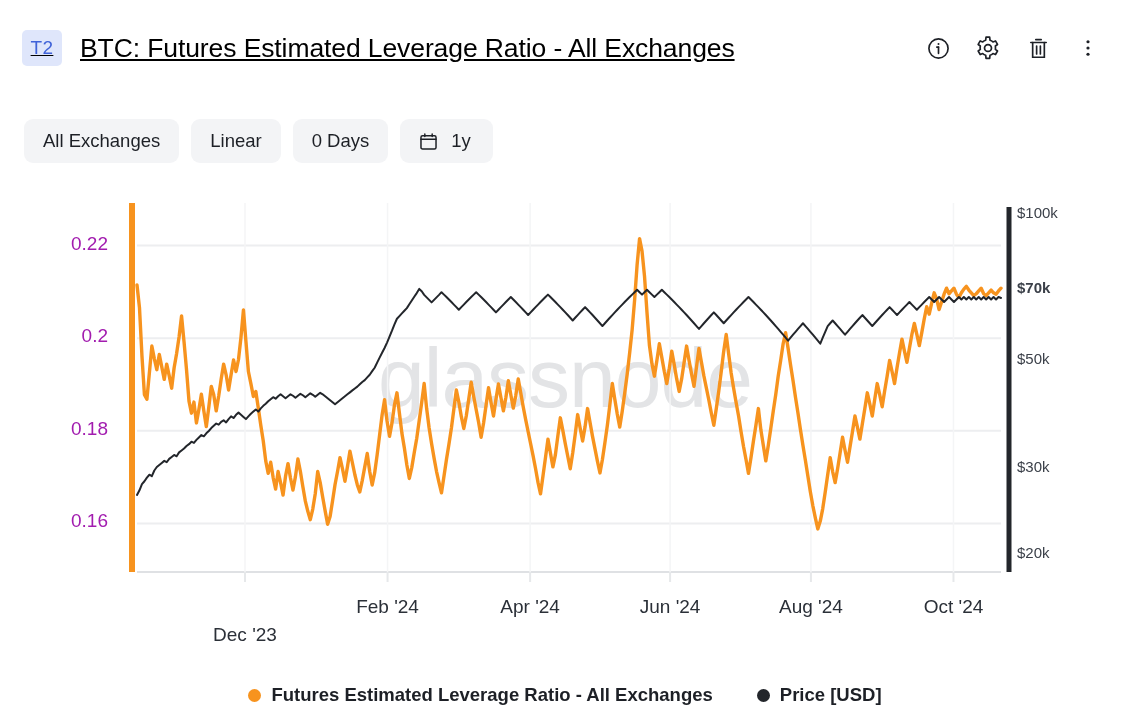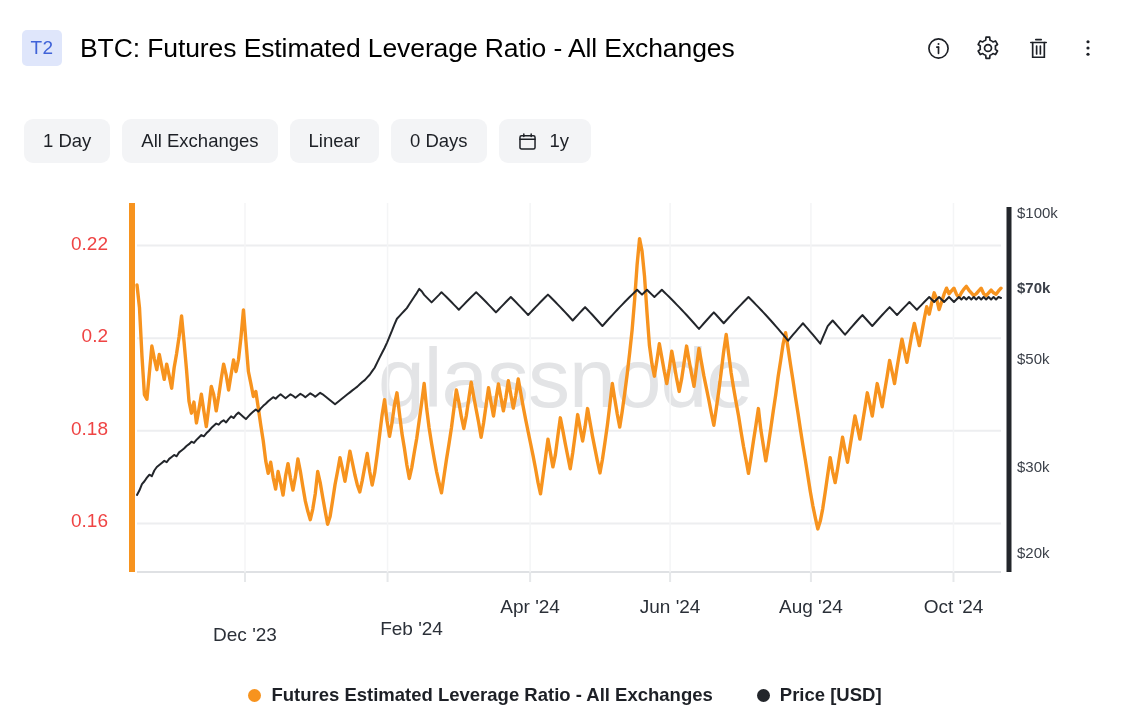--- a/index.html
+++ b/index.html
@@ -18,20 +18,21 @@
   
   .header {
     position: absolute;
     left: 0; top: 0;
     width: 1130px;
     height: 96px;
     display: flex;
     align-items: center;
     box-sizing: border-box;
     padding: 0 20px 0 22px;
+    text-decoration: underline;
   }
   .tier-badge {
     width: 40px;
     height: 36px;
     background: #dfe6fb;
     border-radius: 5px;
     color: #4063d8;
     font-size: 19px;
     display: flex;
     align-items: center;
@@ -108,21 +109,21 @@
     letter-spacing: -1px;
     user-select: none;
     pointer-events: none;
     line-height: 1;
   }
   svg.plot { position: absolute; left: 0; top: 0; display:block; }
 
   .ylabel-left {
     position: absolute;
     font-size: 19px;
-    color: #ef4444;
+    color: #a21caf;
     text-align: right;
     width: 80px;
     left: 28px;
   }
   .ylabel-right {
     position: absolute;
     font-size: 15px;
     color: #3b4049;
     text-align: left;
     left: 1017px;
@@ -201,21 +202,20 @@
       <svg width="22" height="22" viewBox="0 0 24 24" fill="currentColor">
         <circle cx="12" cy="5.2" r="1.75"></circle>
         <circle cx="12" cy="12" r="1.75"></circle>
         <circle cx="12" cy="18.8" r="1.75"></circle>
       </svg>
     </div>
   </div>
 </div>
 
 <div class="toolbar">
-  <div class="pill">1 Day</div>
   <div class="pill">All Exchanges</div>
   <div class="pill">Linear</div>
   <div class="pill">0 Days</div>
   <div class="pill with-icon">
     <span class="cal">
       <svg width="21" height="21" viewBox="0 0 24 24" fill="none" stroke="#1d2026" stroke-width="1.7" stroke-linecap="round">
         <rect x="3.4" y="5.4" width="17.2" height="15.2" rx="1.8"></rect>
         <path d="M3.4 9.4 H20.6"></path>
         <path d="M7.8 3.3 V6.4"></path>
         <path d="M16.2 3.3 V6.4"></path>
@@ -254,21 +254,21 @@
       <div class="ylabel-left" style="top: 46.5947px;">0.22</div>
       <div class="ylabel-left" style="top: 139.192px;">0.2</div>
       <div class="ylabel-left" style="top: 231.789px;">0.18</div>
       <div class="ylabel-left" style="top: 324.386px;">0.16</div>
       <div class="ylabel-right" style="top: 18.269px;">$100k</div>
       <div class="ylabel-right" style="top: 93.4908px; font-weight: bold;">$70k</div>
       <div class="ylabel-right" style="top: 164.452px;">$50k</div>
       <div class="ylabel-right" style="top: 272.184px;">$30k</div>
       <div class="ylabel-right" style="top: 357.695px;">$20k</div>
       <div class="xlabel" style="left: 245px; top: 410px; margin-top: 28px;">Dec '23</div>
-      <div class="xlabel" style="left: 387.56px; top: 432px; margin-left: 24px;">Feb '24</div>
+      <div class="xlabel" style="left: 387.56px; top: 410px;">Feb '24</div>
       <div class="xlabel" style="left: 530.12px; top: 410px;">Apr '24</div>
       <div class="xlabel" style="left: 670.088px; top: 410px;">Jun '24</div>
       <div class="xlabel" style="left: 810.92px; top: 410px;">Aug '24</div>
       <div class="xlabel" style="left: 953.48px; top: 410px;">Oct '24</div>
     </div>
 </div>
 
 <div class="legend" id="legend">
     <div class="legend-item">
       <span class="legend-dot" style="background: rgb(247, 147, 30);"></span>

